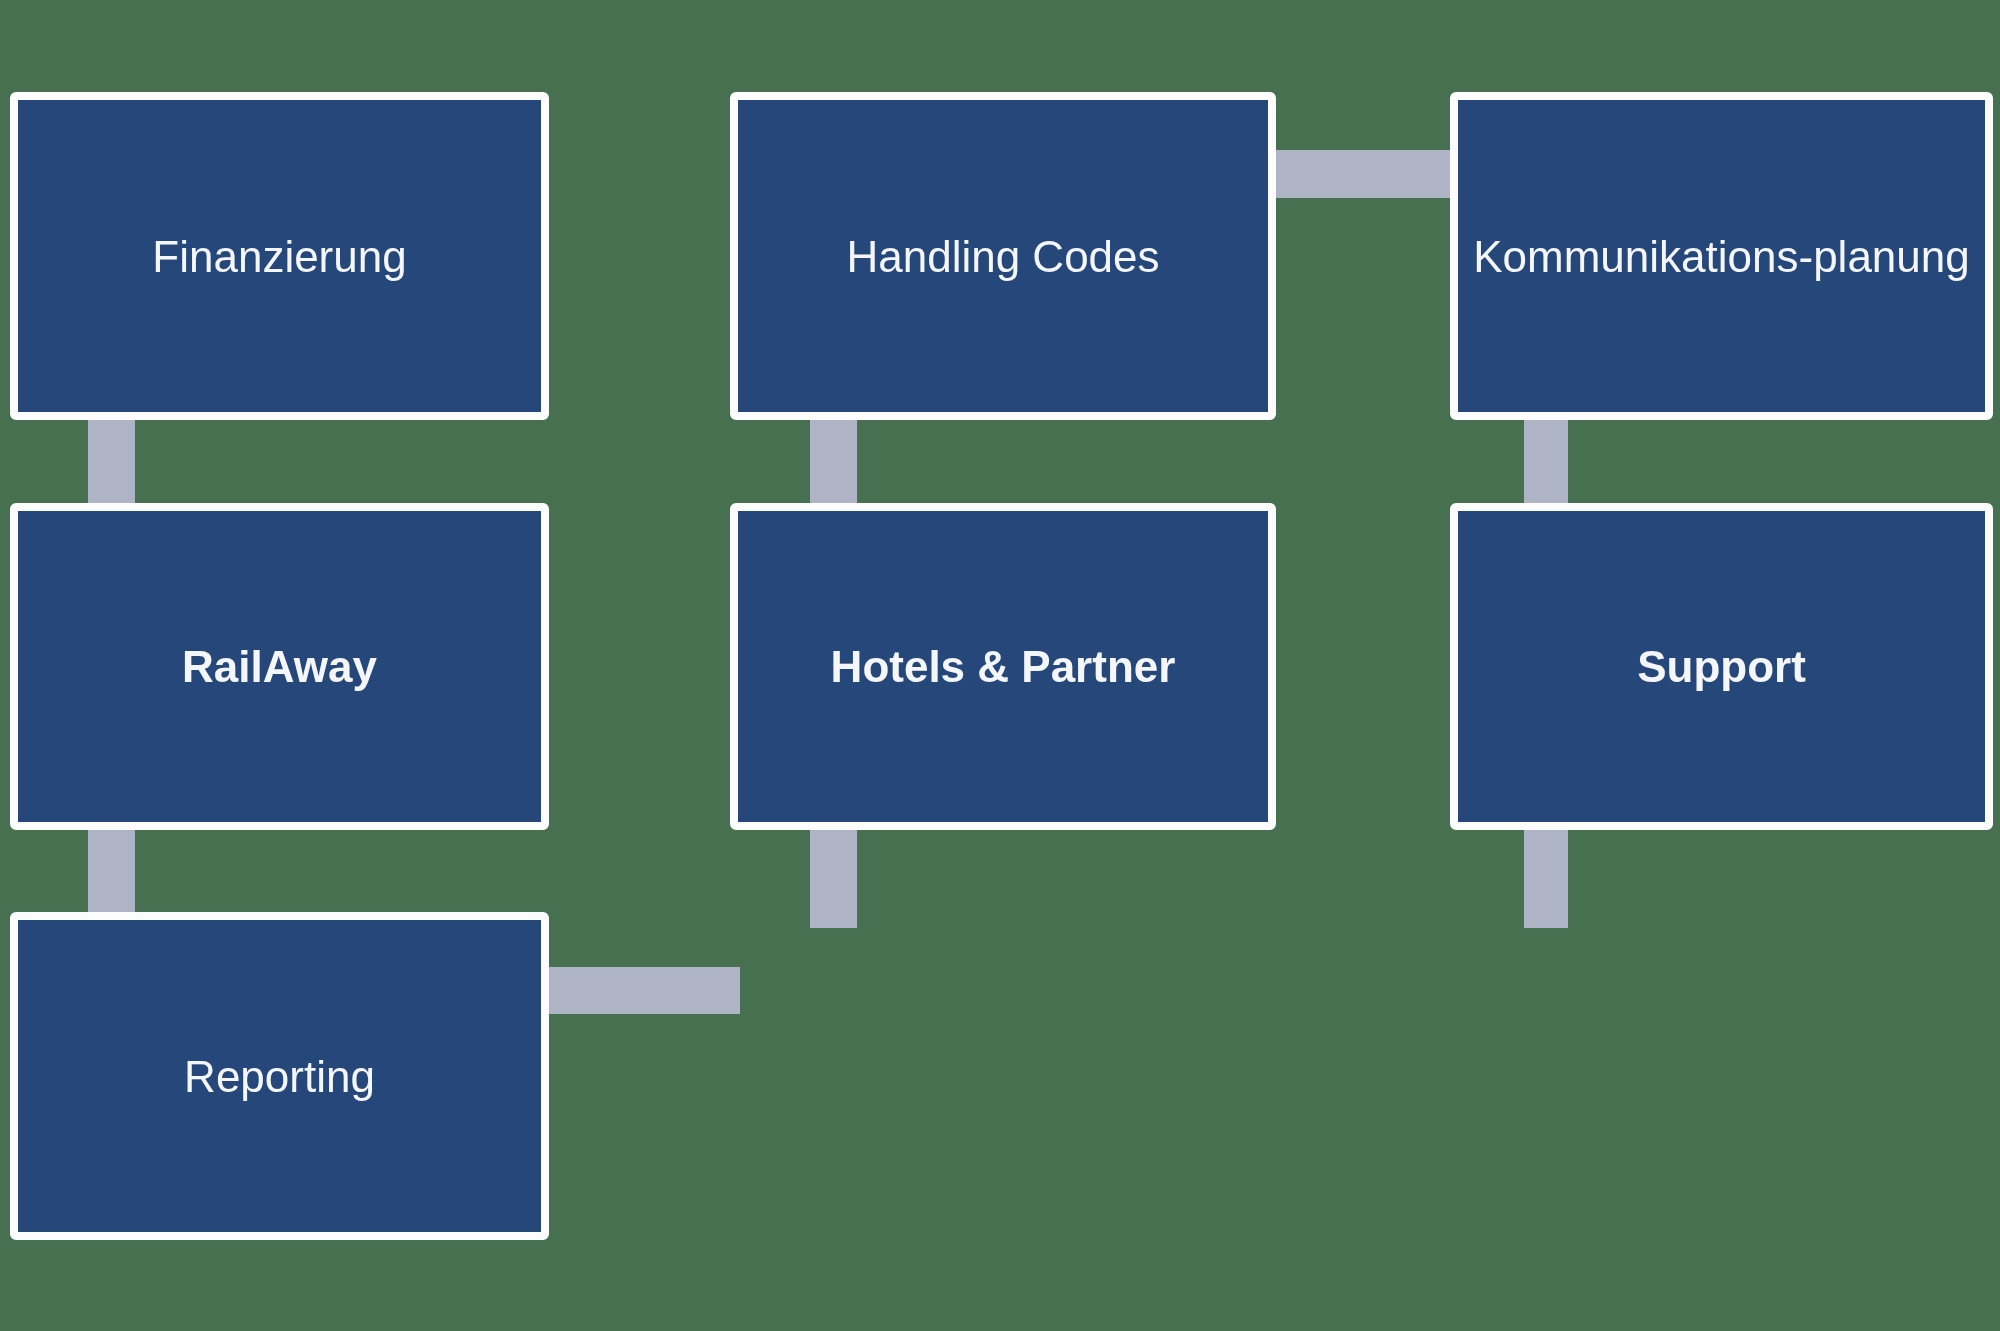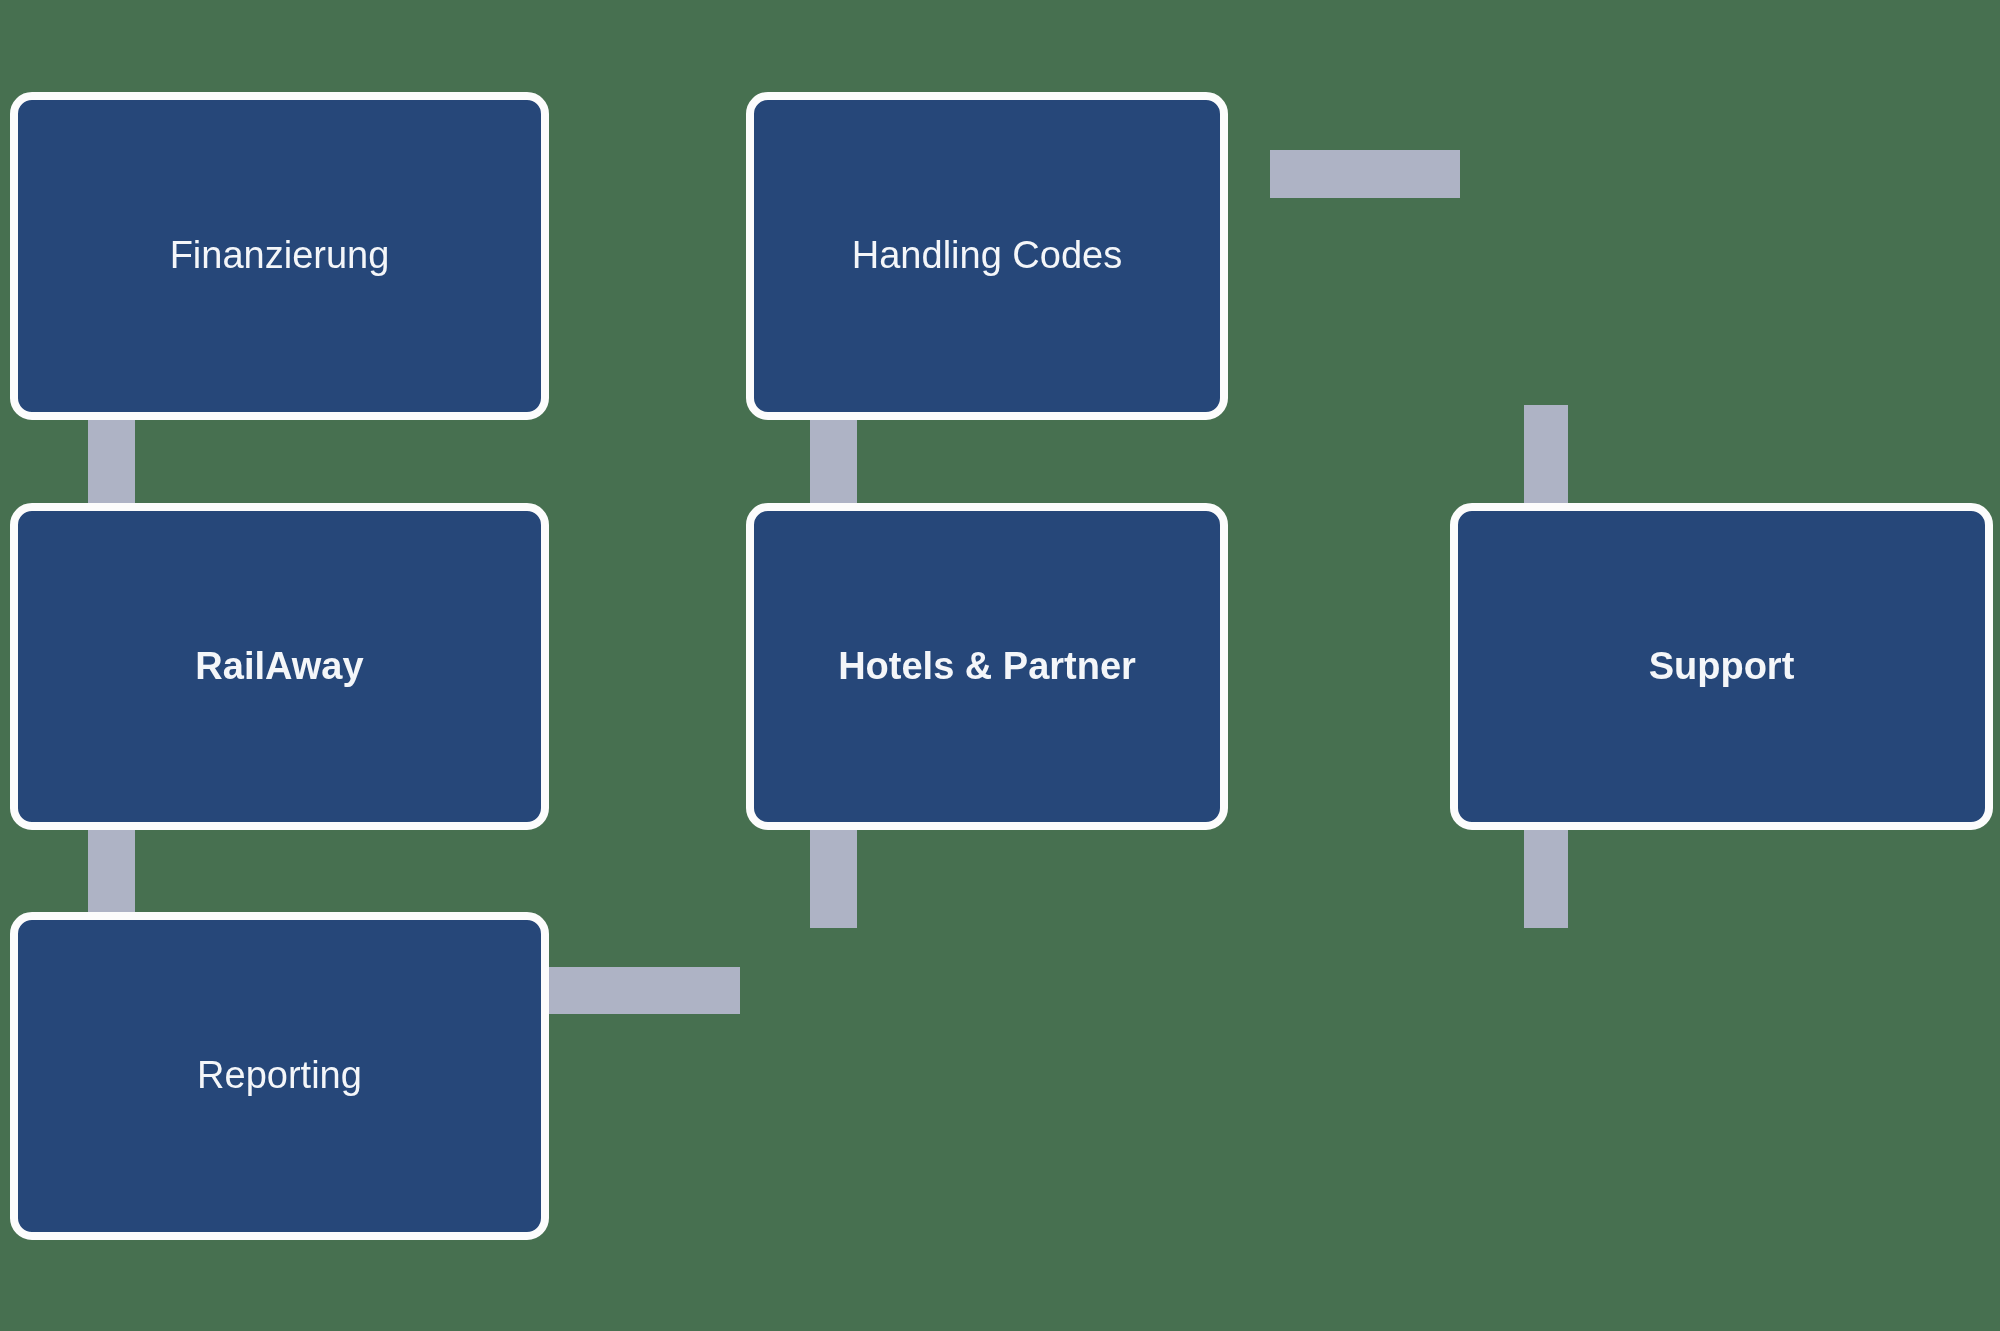--- a/index.html
+++ b/index.html
@@ -15,35 +15,35 @@
     position:relative;
     width:2000px;
     height:1331px;
     background:var(--bg);
     overflow:hidden;
   }
   .node{
     position:absolute;
     background:var(--node-fill);
     border:8px solid var(--node-border);
-    border-radius:22px;
+    border-radius:6px;
     box-sizing:border-box;
     display:flex;
     align-items:center;
     justify-content:center;
     text-align:center;
     color:var(--text);
-    font-size:38px;
+    font-size:44px;
     line-height:1.25;
     white-space:pre-line;
     z-index:2;
   }
   
   .col1{left:10px;width:539px;}
-  .col2{left:730px;width:482px;margin-left:16px;}
+  .col2{left:730px;width:546px;}
   .col3{left:1450px;width:543px;}
   
   .row1{top:92px;height:328px;}
   .row2{top:503px;height:327px;font-weight:bold;}
   .row3{top:912px;height:328px;}
   .connector{
     position:absolute;
     background:var(--connector);
     z-index:1;
   }
@@ -69,20 +69,23 @@
   <div class="connector conn-h2"></div>
   <div class="connector conn-v c3 gap1"></div>
   <div class="connector conn-v c3 gap2"></div>
 
   <div class="node col1 row1">
     <span>Finanzierung</span>
   </div>
   <div class="node col2 row1">
     <span>Handling Codes</span>
   </div>
+  <div class="node col3 row1">
+    <span>Kommunikations-planung</span>
+  </div>
 
   <div class="node col1 row2">
     <span>RailAway</span>
   </div>
   <div class="node col2 row2">
     <span>Hotels &amp; Partner</span>
   </div>
   <div class="node col3 row2">
     <span>Support</span>
   </div>

